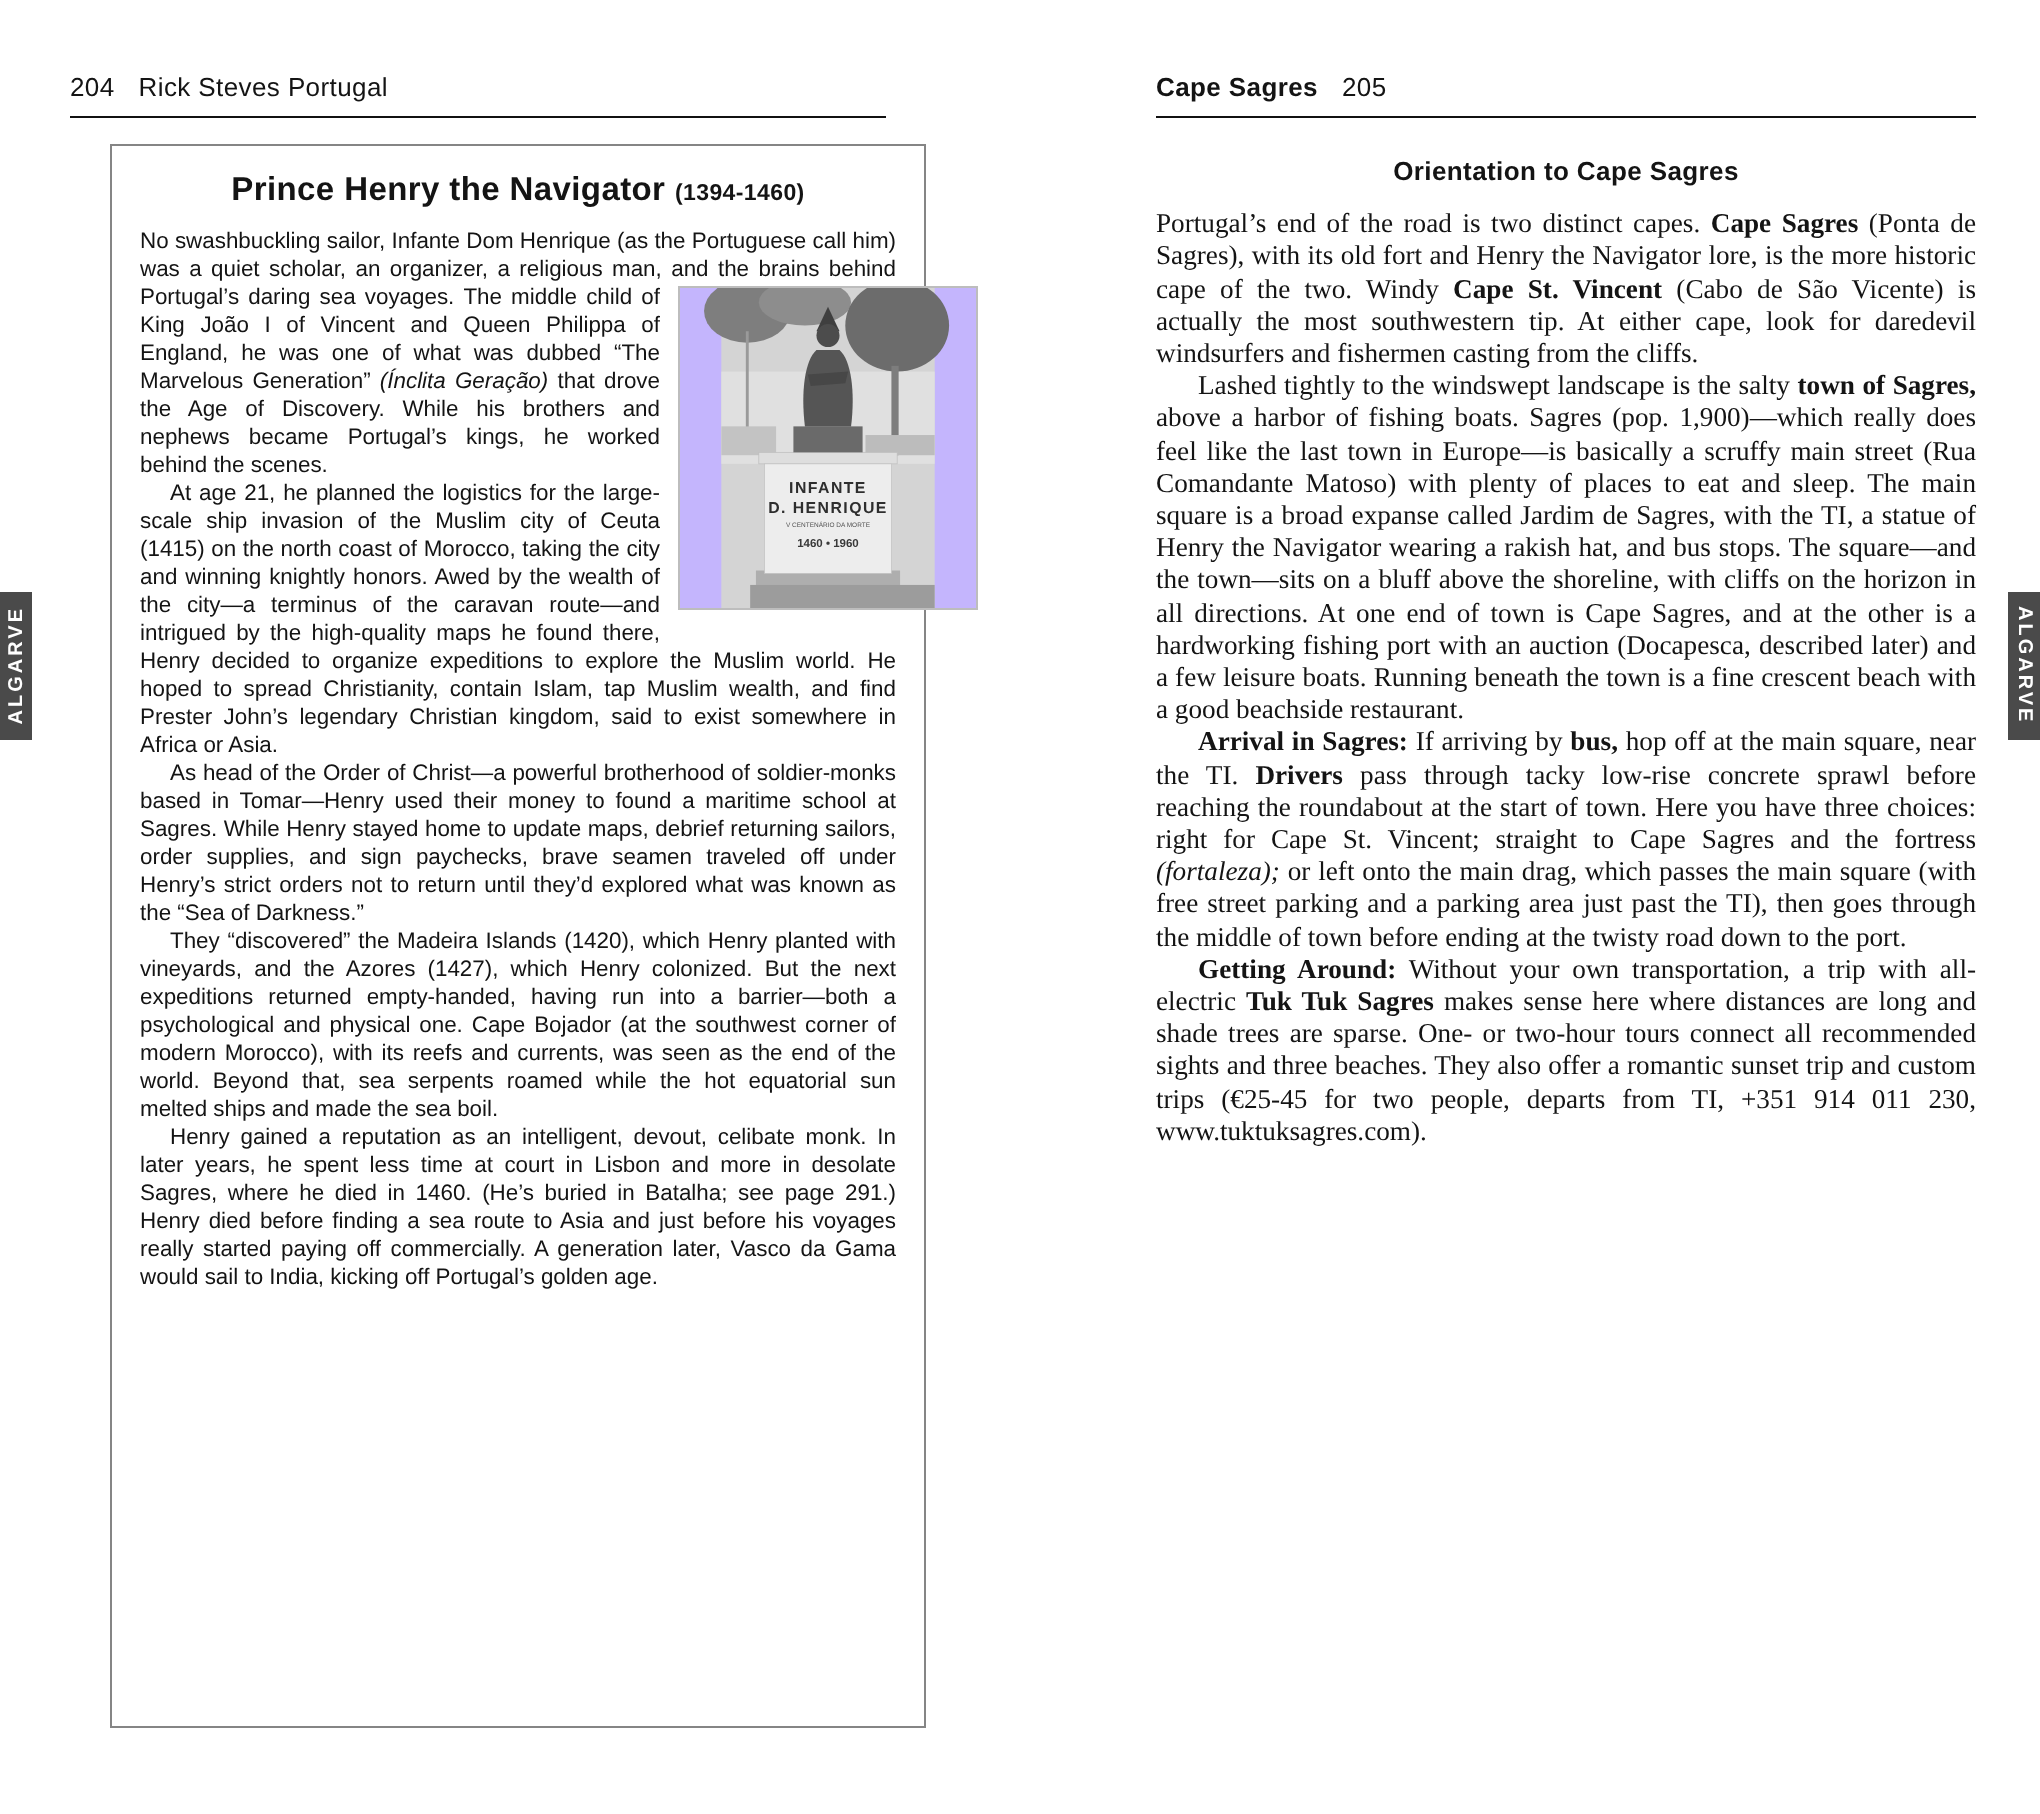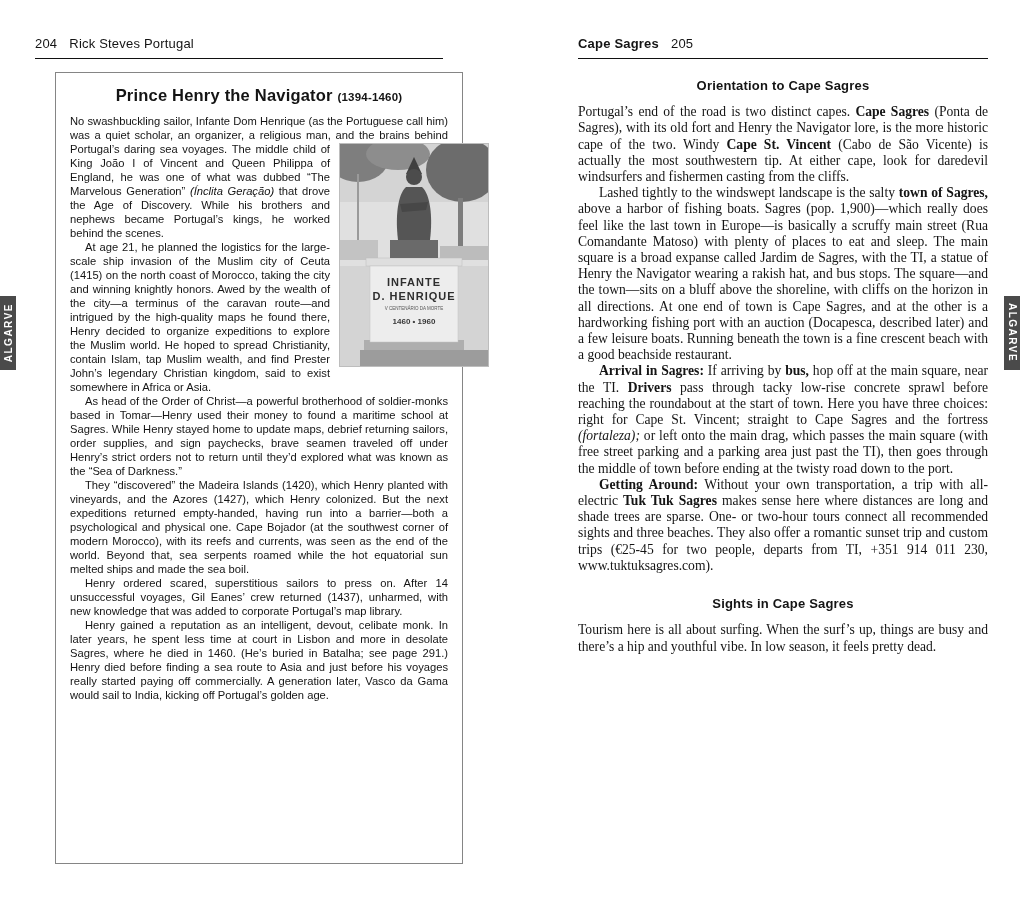--- a/index.html
+++ b/index.html
@@ -25,21 +25,21 @@
   .tab-left span{transform:rotate(180deg);}
   .tab-right{right:0;}
   
   .sidebar-box{position:absolute;left:35px;top:72px;width:408px;min-height:792px;
     border:1.5px solid #858585;box-sizing:border-box;padding:11px 14px 22px 14px;background:#fff;margin-left:20px;}
   .box-title{text-align:center;font-weight:bold;font-size:16.5px;margin:2px 0 9px 0;letter-spacing:.2px;}
   .box-years{font-size:11.5px;font-weight:bold;}
   .box-body{font-size:11.2px;line-height:14px;text-align:justify;}
   .box-body p{margin:0;}
   .box-body .ind{text-indent:15px;}
-  .photo-float{float:right;width:148px;height:222px;margin:2px -40px 7px 10px;
+  .photo-float{float:right;width:148px;height:160px;margin:2px -40px 7px 10px;
     box-shadow:0 0 0 1px #bdbdbd;background:#c4b5fd;text-decoration:underline;}
   .photo-float svg{display:block;width:100%;height:100%;}
   
   .right-page{position:absolute;left:578px;top:70px;width:410px;
     font-family:"Liberation Serif",serif;font-size:13.6px;line-height:16.2px;text-align:justify;}
   .section-heading{font-family:"Liberation Sans",sans-serif;font-weight:bold;font-size:13px;
     text-align:center;margin:8px 0 10px 0;letter-spacing:.2px;}
   .section + .section .section-heading{margin-top:22px;}
   .bodytext p{margin:0;}
   .bodytext .ind{text-indent:21px;}
@@ -91,35 +91,28 @@
         <text x="74" y="142" text-anchor="middle" font-family="Liberation Sans, sans-serif" font-size="11" font-weight="bold" letter-spacing="1" fill="#2e2e2e">INFANTE</text>
         <text x="74" y="156" text-anchor="middle" font-family="Liberation Sans, sans-serif" font-size="11" font-weight="bold" letter-spacing="1" fill="#2e2e2e">D. HENRIQUE</text>
         <text x="74" y="166" text-anchor="middle" font-family="Liberation Sans, sans-serif" font-size="4.5" fill="#555555">V CENTENÁRIO DA MORTE</text>
         <text x="74" y="180" text-anchor="middle" font-family="Liberation Sans, sans-serif" font-size="8" font-weight="bold" fill="#3a3a3a">1460 • 1960</text>
       </svg>
         </span><span><span>The middle child of King João I of Vincent and Queen Philippa of England, he was one of what was dubbed “The Marvelous Generation” </span><i>(Ínclita Geração)</i><span> that drove the Age of Discovery. While his brothers and nephews became Portugal’s kings, he worked behind the scenes.</span></span></p>
     <div>
         <p class="ind"><span>At age 21, he planned the logistics for the large-scale ship invasion of the Muslim city of Ceuta (1415) on the north coast of Morocco, taking the city and winning knightly honors. Awed by the wealth of the city—a terminus of the caravan route—and intrigued by the high-quality maps he found there, Henry decided to organize expeditions to explore the Muslim world. He hoped to spread Christianity, contain Islam, tap Muslim wealth, and find Prester John’s legendary Christian kingdom, said to exist somewhere in Africa or Asia.</span></p>
         <p class="ind"><span>As head of the Order of Christ—a powerful brotherhood of soldier-monks based in Tomar—Henry used their money to found a maritime school at Sagres. While Henry stayed home to update maps, debrief returning sailors, order supplies, and sign paychecks, brave seamen traveled off under Henry’s strict orders not to return until they’d explored what was known as the “Sea of Darkness.”</span></p>
         <p class="ind"><span>They “discovered” the Madeira Islands (1420), which Henry planted with vineyards, and the Azores (1427), which Henry colonized. But the next expeditions returned empty-handed, having run into a barrier—both a psychological and physical one. Cape Bojador (at the southwest corner of modern Morocco), with its reefs and currents, was seen as the end of the world. Beyond that, sea serpents roamed while the hot equatorial sun melted ships and made the sea boil.</span></p>
-        <p class="ind"><span>Henry ordered scared, superstitious sailors to press on. After 14 unsuccessful voyages, Gil Eanes’ crew returned (1437), unharmed, with new knowledge that was added to corporate Portugal’s map library.</span></p>
         <p class="ind"><span>Henry gained a reputation as an intelligent, devout, celibate monk. In later years, he spent less time at court in Lisbon and more in desolate Sagres, where he died in 1460. (He’s buried in Batalha; see page 291.) Henry died before finding a sea route to Asia and just before his voyages really started paying off commercially. A generation later, Vasco da Gama would sail to India, kicking off Portugal’s golden age.</span></p>
       </div>
   </div>
 </div>
 
 <div class="right-page">
   <div class="section">
     <div class="section-heading">Orientation to Cape Sagres</div>
     <div class="bodytext">
         <p><span>Portugal’s end of the road is two distinct capes. </span><b>Cape Sagres</b><span> (Ponta de Sagres), with its old fort and Henry the Navigator lore, is the more historic cape of the two. Windy </span><b>Cape St. Vincent</b><span> (Cabo de São Vicente) is actually the most southwestern tip. At either cape, look for daredevil windsurfers and fishermen casting from the cliffs.</span></p>
         <p class="ind"><span>Lashed tightly to the windswept landscape is the salty </span><b>town of Sagres,</b><span> above a harbor of fishing boats. Sagres (pop. 1,900)—which really does feel like the last town in Europe—is basically a scruffy main street (Rua Comandante Matoso) with plenty of places to eat and sleep. The main square is a broad expanse called Jardim de Sagres, with the TI, a statue of Henry the Navigator wearing a rakish hat, and bus stops. The square—and the town—sits on a bluff above the shoreline, with cliffs on the horizon in all directions. At one end of town is Cape Sagres, and at the other is a hardworking fishing port with an auction (Docapesca, described later) and a few leisure boats. Running beneath the town is a fine crescent beach with a good beachside restaurant.</span></p>
         <p class="ind"><b>Arrival in Sagres:</b><span> If arriving by </span><b>bus,</b><span> hop off at the main square, near the TI. </span><b>Drivers</b><span> pass through tacky low-rise concrete sprawl before reaching the roundabout at the start of town. Here you have three choices: right for Cape St. Vincent; straight to Cape Sagres and the fortress </span><i>(fortaleza);</i><span> or left onto the main drag, which passes the main square (with free street parking and a parking area just past the TI), then goes through the middle of town before ending at the twisty road down to the port.</span></p>
         <p class="ind"><b>Getting Around:</b><span> Without your own transportation, a trip with all-electric </span><b>Tuk Tuk Sagres</b><span> makes sense here where distances are long and shade trees are sparse. One- or two-hour tours connect all recommended sights and three beaches. They also offer a romantic sunset trip and custom trips (€25-45 for two people, departs from TI, +351 914 011 230, www.tuktuksagres.com).</span></p>
       </div>
   </div>
-  <div class="section">
-    <div class="section-heading">Sights in Cape Sagres</div>
-    <div class="bodytext">
-        <p><span>Tourism here is all about surfing. When the surf’s up, things are busy and there’s a hip and youthful vibe. In low season, it feels pretty dead.</span></p>
-      </div>
-  </div>
 </div>
 
 </body></html>

